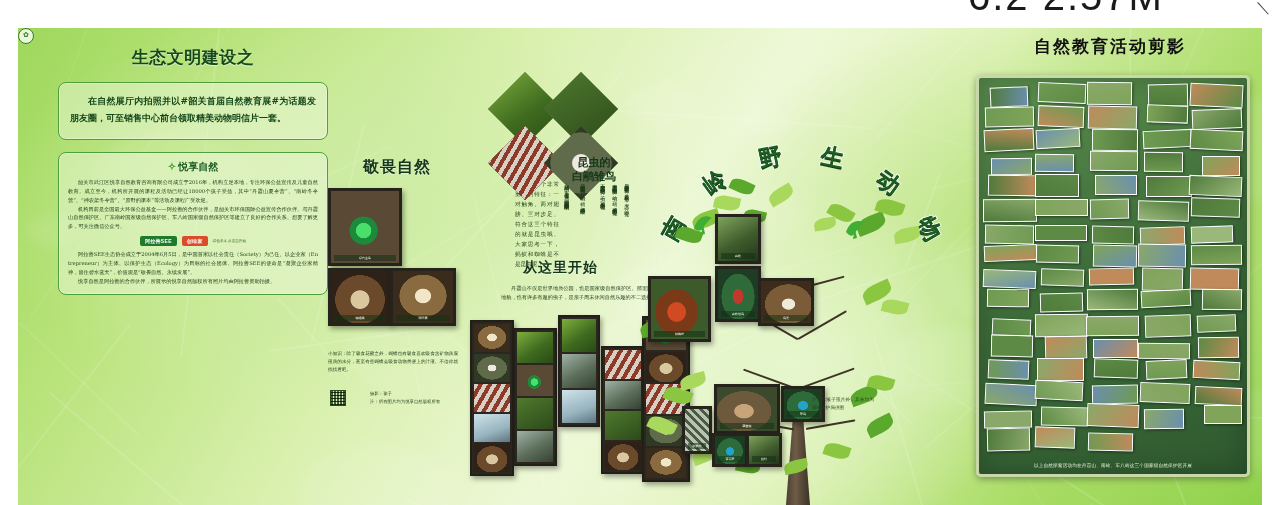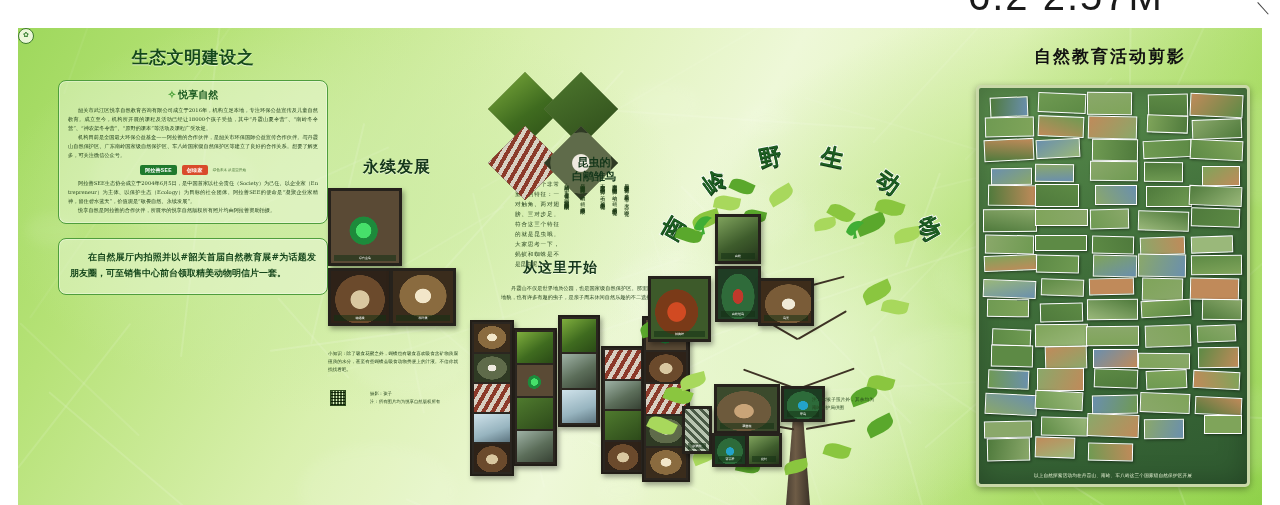--- a/index.html
+++ b/index.html
@@ -155,21 +155,21 @@
     background:linear-gradient(90deg,#4b4034,#6e5c46 40%,#3c3228);
     clip-path:polygon(30% 0,70% 0,100% 100%,0 100%);}
   .branch{position:absolute;background:#3e3325;height:2.4px;border-radius:2px;transform-origin:left center;}
   .leaf{position:absolute;background:#8ac63f;border-radius:50% 0 50% 0;transform-origin:center;}
   .leaf.dark{background:#5aa82c;}
   .leaf.light{background:#a8d85c;}
   .bird{position:absolute;width:0;height:0;}
   .bird svg{position:absolute;left:0;top:0;}
 
   
-  #right-panel{position:absolute;left:952px;top:11px;width:280px;height:450px;}
+  #right-panel{position:absolute;left:952px;top:1px;width:280px;height:450px;}
   .rp-title{
     position:absolute;left:0;top:6px;width:280px;text-align:center;font-size:17px;font-weight:bold;
     color:#111;letter-spacing:2px;font-family:"DejaVu Sans","Liberation Sans",sans-serif;
   }
   .rp-board{
     position:absolute;left:6px;top:46px;width:268px;height:396px;border-radius:5px;
     background:linear-gradient(160deg,#5b8f4e,#3f6e3a 45%,#2f5a30);
     border:3px solid #c9d8a8;box-shadow:0 2px 7px rgba(0,0,0,.35), inset 0 0 28px rgba(0,0,0,.25);
     overflow:hidden;
   }
@@ -251,41 +251,41 @@
       <div class="blob" style="left: 686.596px; top: 156.615px; width: 101.05px; height: 60.6303px;"></div>
       <div class="blob" style="left: 596.358px; top: 222.672px; width: 125.114px; height: 75.0683px;"></div>
       <div class="blob" style="left: 866.115px; top: 299.303px; width: 134.922px; height: 80.9534px;"></div>
     </div>
 
   <div id="left-col">
     <div class="main-title">
       <div>生态文明建设之</div>
     </div>
 
+    <div class="panel callout">
+      <div class="callout-text">在自然展厅内拍照并以#韶关首届自然教育展#为话题发朋友圈，可至销售中心前台领取精美动物明信片一套。</div>
+    </div>
+
     <div class="panel">
       <div class="panel-head">
         <span class="leaf-glyph">✧</span><span>悦享自然</span>
       </div>
       <div class="body-text">韶关市武江区悦享自然教育咨询有限公司成立于2016年，机构立足本地，专注环保公益宣传及儿童自然教育。成立至今，机构所开展的课程及活动已经让18000个孩子受益，其中“丹霞山夏令营”、“南岭冬令营”、“神农架冬令营”、“原野的课本”等活动及课程广受欢迎。</div>
       <div class="body-text">机构目前是全国最大环保公益基金——阿拉善的合作伙伴，是韶关市环保国际公益宣传合作伙伴。与丹霞山自然保护区、广东南岭国家级自然保护区、车八岭国家级自然保护区等建立了良好的合作关系。想要了解更多，可关注微信公众号。</div>
       <div class="logo-row">
         <span class="logo-chip">阿拉善SEE</span>
         <span class="logo-chip alt">创绿家</span>
         <span class="logo-sub">绿色未来 从这里开始</span>
       </div>
       <div class="body-text">阿拉善SEE生态协会成立于2004年6月5日，是中国首家以社会责任（Society）为己任、以企业家（Entrepreneur）为主体、以保护生态（Ecology）为目标的社会团体。阿拉善SEE的使命是“凝聚企业家精神，留住碧水蓝天”，价值观是“敬畏自然、永续发展”。</div>
       <div class="body-text">悦享自然是阿拉善的合作伙伴，所展示的悦享自然版权所有照片均由阿拉善资助拍摄。</div>
     </div>
-
-    <div class="panel callout">
-      <div class="callout-text">在自然展厅内拍照并以#韶关首届自然教育展#为话题发朋友圈，可至销售中心前台领取精美动物明信片一套。</div>
-    </div>
-  </div>
-
-  <div class="sec-title" id="feat-title">永续发展</div>
+  </div>
+
+  <div class="sec-title" id="feat-title">敬畏自然</div>
   <div id="feat-text">昆虫有三个非常重要的特征：一对触角、两对翅膀、三对步足。符合这三个特征的就是昆虫哦。大家思考一下，蚂蚁和蜘蛛是不是昆虫呢？</div>
 
   <div class="photo" style="left:310px;top:160px;width:68px;height:72px;">
     <div class="img t-beetle"></div>
     <div class="cap">绿色金龟</div>
   </div>
   <div class="photo" style="left:310px;top:240px;width:58px;height:52px;">
     <div class="img t-moth"></div>
     <div class="cap">蝙蝠蛾</div>
   </div>

